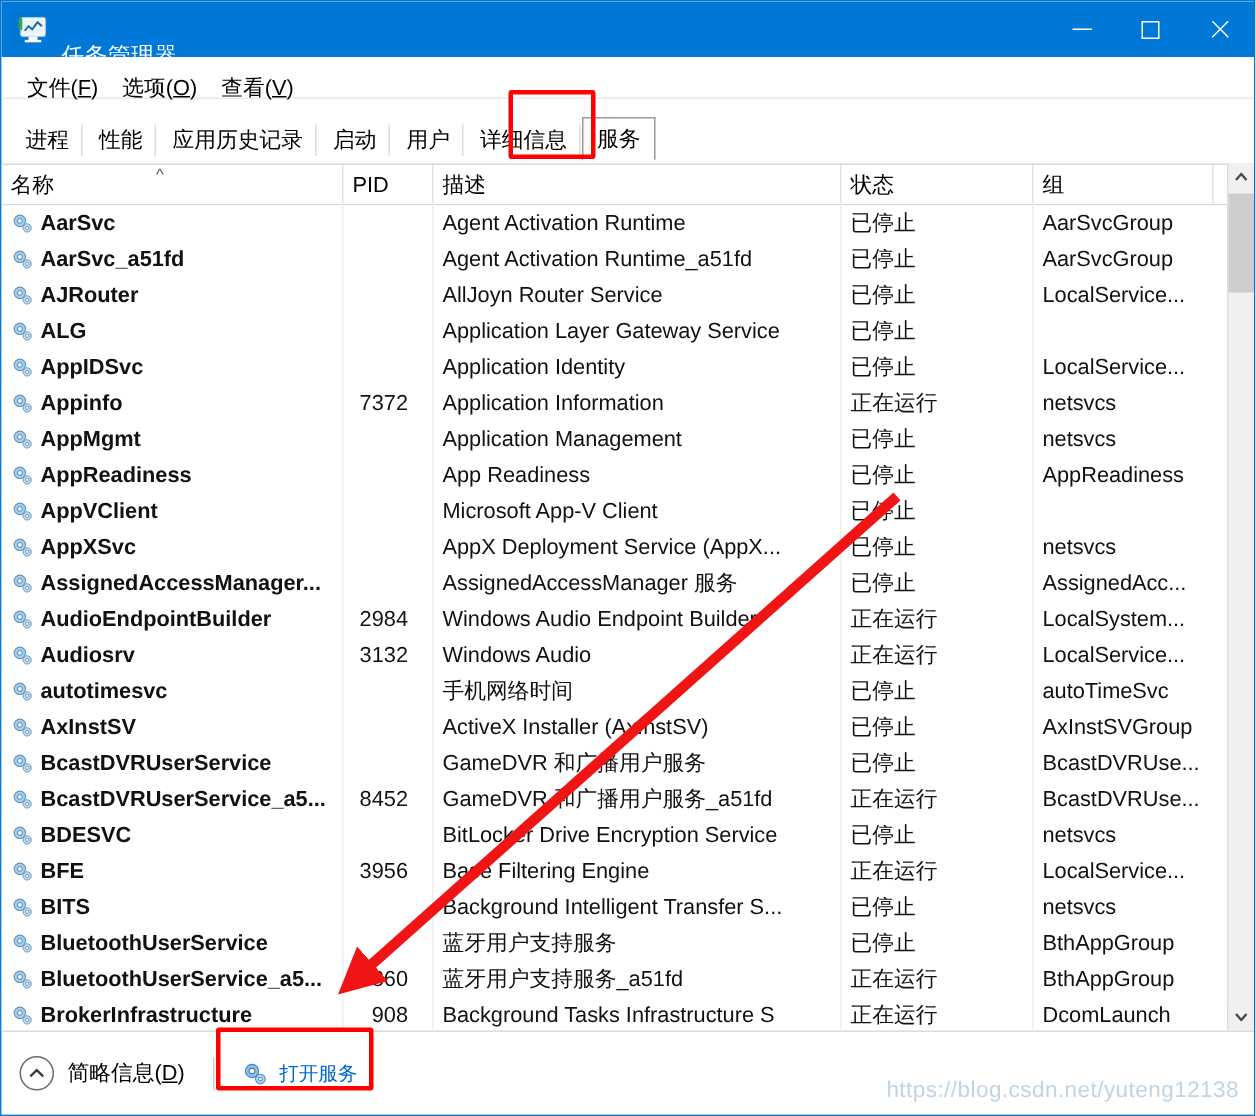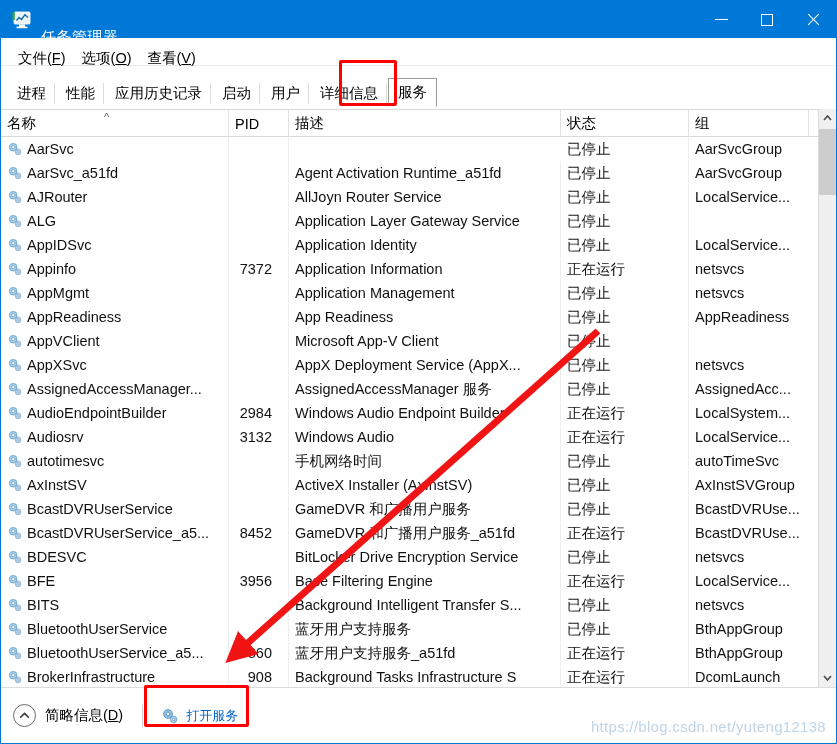--- a/index.html
+++ b/index.html
@@ -149,21 +149,21 @@
   .cell {
     position: absolute; top: 0;
     height: 24px; line-height: 24px;
     font-size: 14.5px;
     color: #111;
     padding-left: 6px;
     overflow: hidden;
     white-space: nowrap;
     border-right: 1px solid #eeeeee;
   }
-  .cell.c-name  { left: 0;   width: 228px; padding-left: 26px; }
+  .cell.c-name  { left: 0;   width: 228px; padding-left: 26px; font-weight: bold; }
   .cell.c-pid   { left: 228px; width: 60px; padding-left: 0; text-align: right; padding-right: 16px; }
   .cell.c-desc  { left: 288px; width: 272px; }
   .cell.c-stat  { left: 560px; width: 128px; }
   .cell.c-group { left: 688px; width: 120px; border-right: none; }
 
   
   .gear-ico {
     position: absolute; left: 6px; top: 4px;
     width: 16px; height: 16px;
   }
@@ -341,20 +341,21 @@
     <div class="tbody" id="tbody">
         <div class="row">
           <span class="gear-ico"><svg width="16" height="16" viewBox="0 0 18 18">
               <circle cx="7" cy="7" r="4.3" fill="#a8cfea" stroke="#5d93bf" stroke-width="0.8"></circle>
               <circle cx="7" cy="7" r="1.8" fill="#ffffff" stroke="#5d93bf" stroke-width="0.8"></circle>
               <circle cx="12.5" cy="12.3" r="3.1" fill="#c6ddf0" stroke="#5d93bf" stroke-width="0.7"></circle>
               <circle cx="12.5" cy="12.3" r="1.25" fill="#ffffff" stroke="#5d93bf" stroke-width="0.7"></circle>
             </svg></span>
           <div class="cell c-name">AarSvc</div>
           <div class="cell c-pid"></div>
+          <div class="cell c-desc">Agent Activation Runtime</div>
           <div class="cell c-stat">已停止</div>
           <div class="cell c-group">AarSvcGroup</div>
         </div>
         <div class="row">
           <span class="gear-ico"><svg width="16" height="16" viewBox="0 0 18 18">
               <circle cx="7" cy="7" r="4.3" fill="#a8cfea" stroke="#5d93bf" stroke-width="0.8"></circle>
               <circle cx="7" cy="7" r="1.8" fill="#ffffff" stroke="#5d93bf" stroke-width="0.8"></circle>
               <circle cx="12.5" cy="12.3" r="3.1" fill="#c6ddf0" stroke="#5d93bf" stroke-width="0.7"></circle>
               <circle cx="12.5" cy="12.3" r="1.25" fill="#ffffff" stroke="#5d93bf" stroke-width="0.7"></circle>
             </svg></span>

